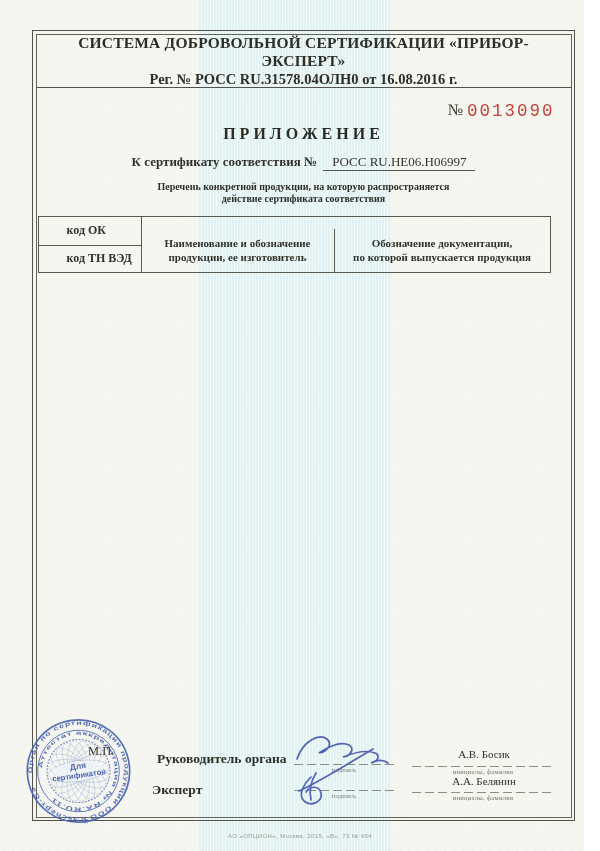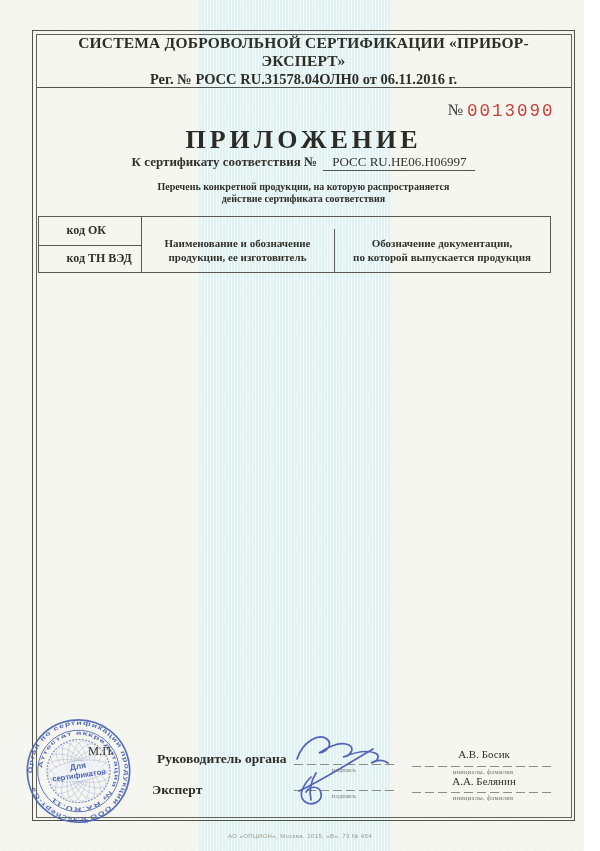--- a/index.html
+++ b/index.html
@@ -29,21 +29,21 @@
   .hline1{ font-size:15.5px; font-weight:bold; letter-spacing:0.2px; color:#2e2e28; }
   .hline2{ font-size:14.5px; font-weight:bold; color:#2e2e28; }
   .number-row{ position:absolute; top:66px; right:16px; white-space:nowrap; }
   .number-prefix{ font-size:16px; color:#3a3a33; }
   .number-value{
     font-family:Liberation Mono, monospace; font-size:17.5px;
     color:#c5413a; letter-spacing:2px; vertical-align:-1px;
   }
   .doc-title{
     position:absolute; top:90px; left:0; right:0; text-align:center;
-    font-size:26px; font-weight:bold; letter-spacing:4px; color:#2c2c26;
+    font-size:16px; font-weight:bold; letter-spacing:4px; color:#2c2c26;
   }
   .cert-line{ position:absolute; top:119px; left:0; right:0; text-align:center; font-size:13px; white-space:nowrap; }
   .cert-label{ font-weight:bold; }
   .cert-value{ border-bottom:1px solid #55554d; padding:0 9px 1px 9px; margin-left:6px; }
   .scope{
     position:absolute; top:146px; left:0; right:0; text-align:center;
     font-size:10px; font-weight:bold; line-height:1.2; color:#2e2e28;
   }
   .ptable{
     position:absolute; top:181px; left:1px; width:513px; height:57px;
@@ -72,21 +72,21 @@
 <body>
 
 <div class="page">
   <div class="band"></div>
 
   <div class="frame">
     <div class="frame-inner">
 
       <div class="header-box">
         <div class="hline1">СИСТЕМА ДОБРОВОЛЬНОЙ СЕРТИФИКАЦИИ «ПРИБОР-ЭКСПЕРТ»</div>
-        <div class="hline2">Рег. № РОСС RU.31578.04ОЛН0 от 06.11.2016 г.</div>
+        <div class="hline2">Рег. № РОСС RU.31578.04ОЛН0 от 16.08.2016 г.</div>
       </div>
 
       <div class="number-row">
         <span class="number-prefix">№</span>
         <span class="number-value">0013090</span>
       </div>
 
       <div class="doc-title">ПРИЛОЖЕНИЕ</div>
 
       <div class="cert-line">

